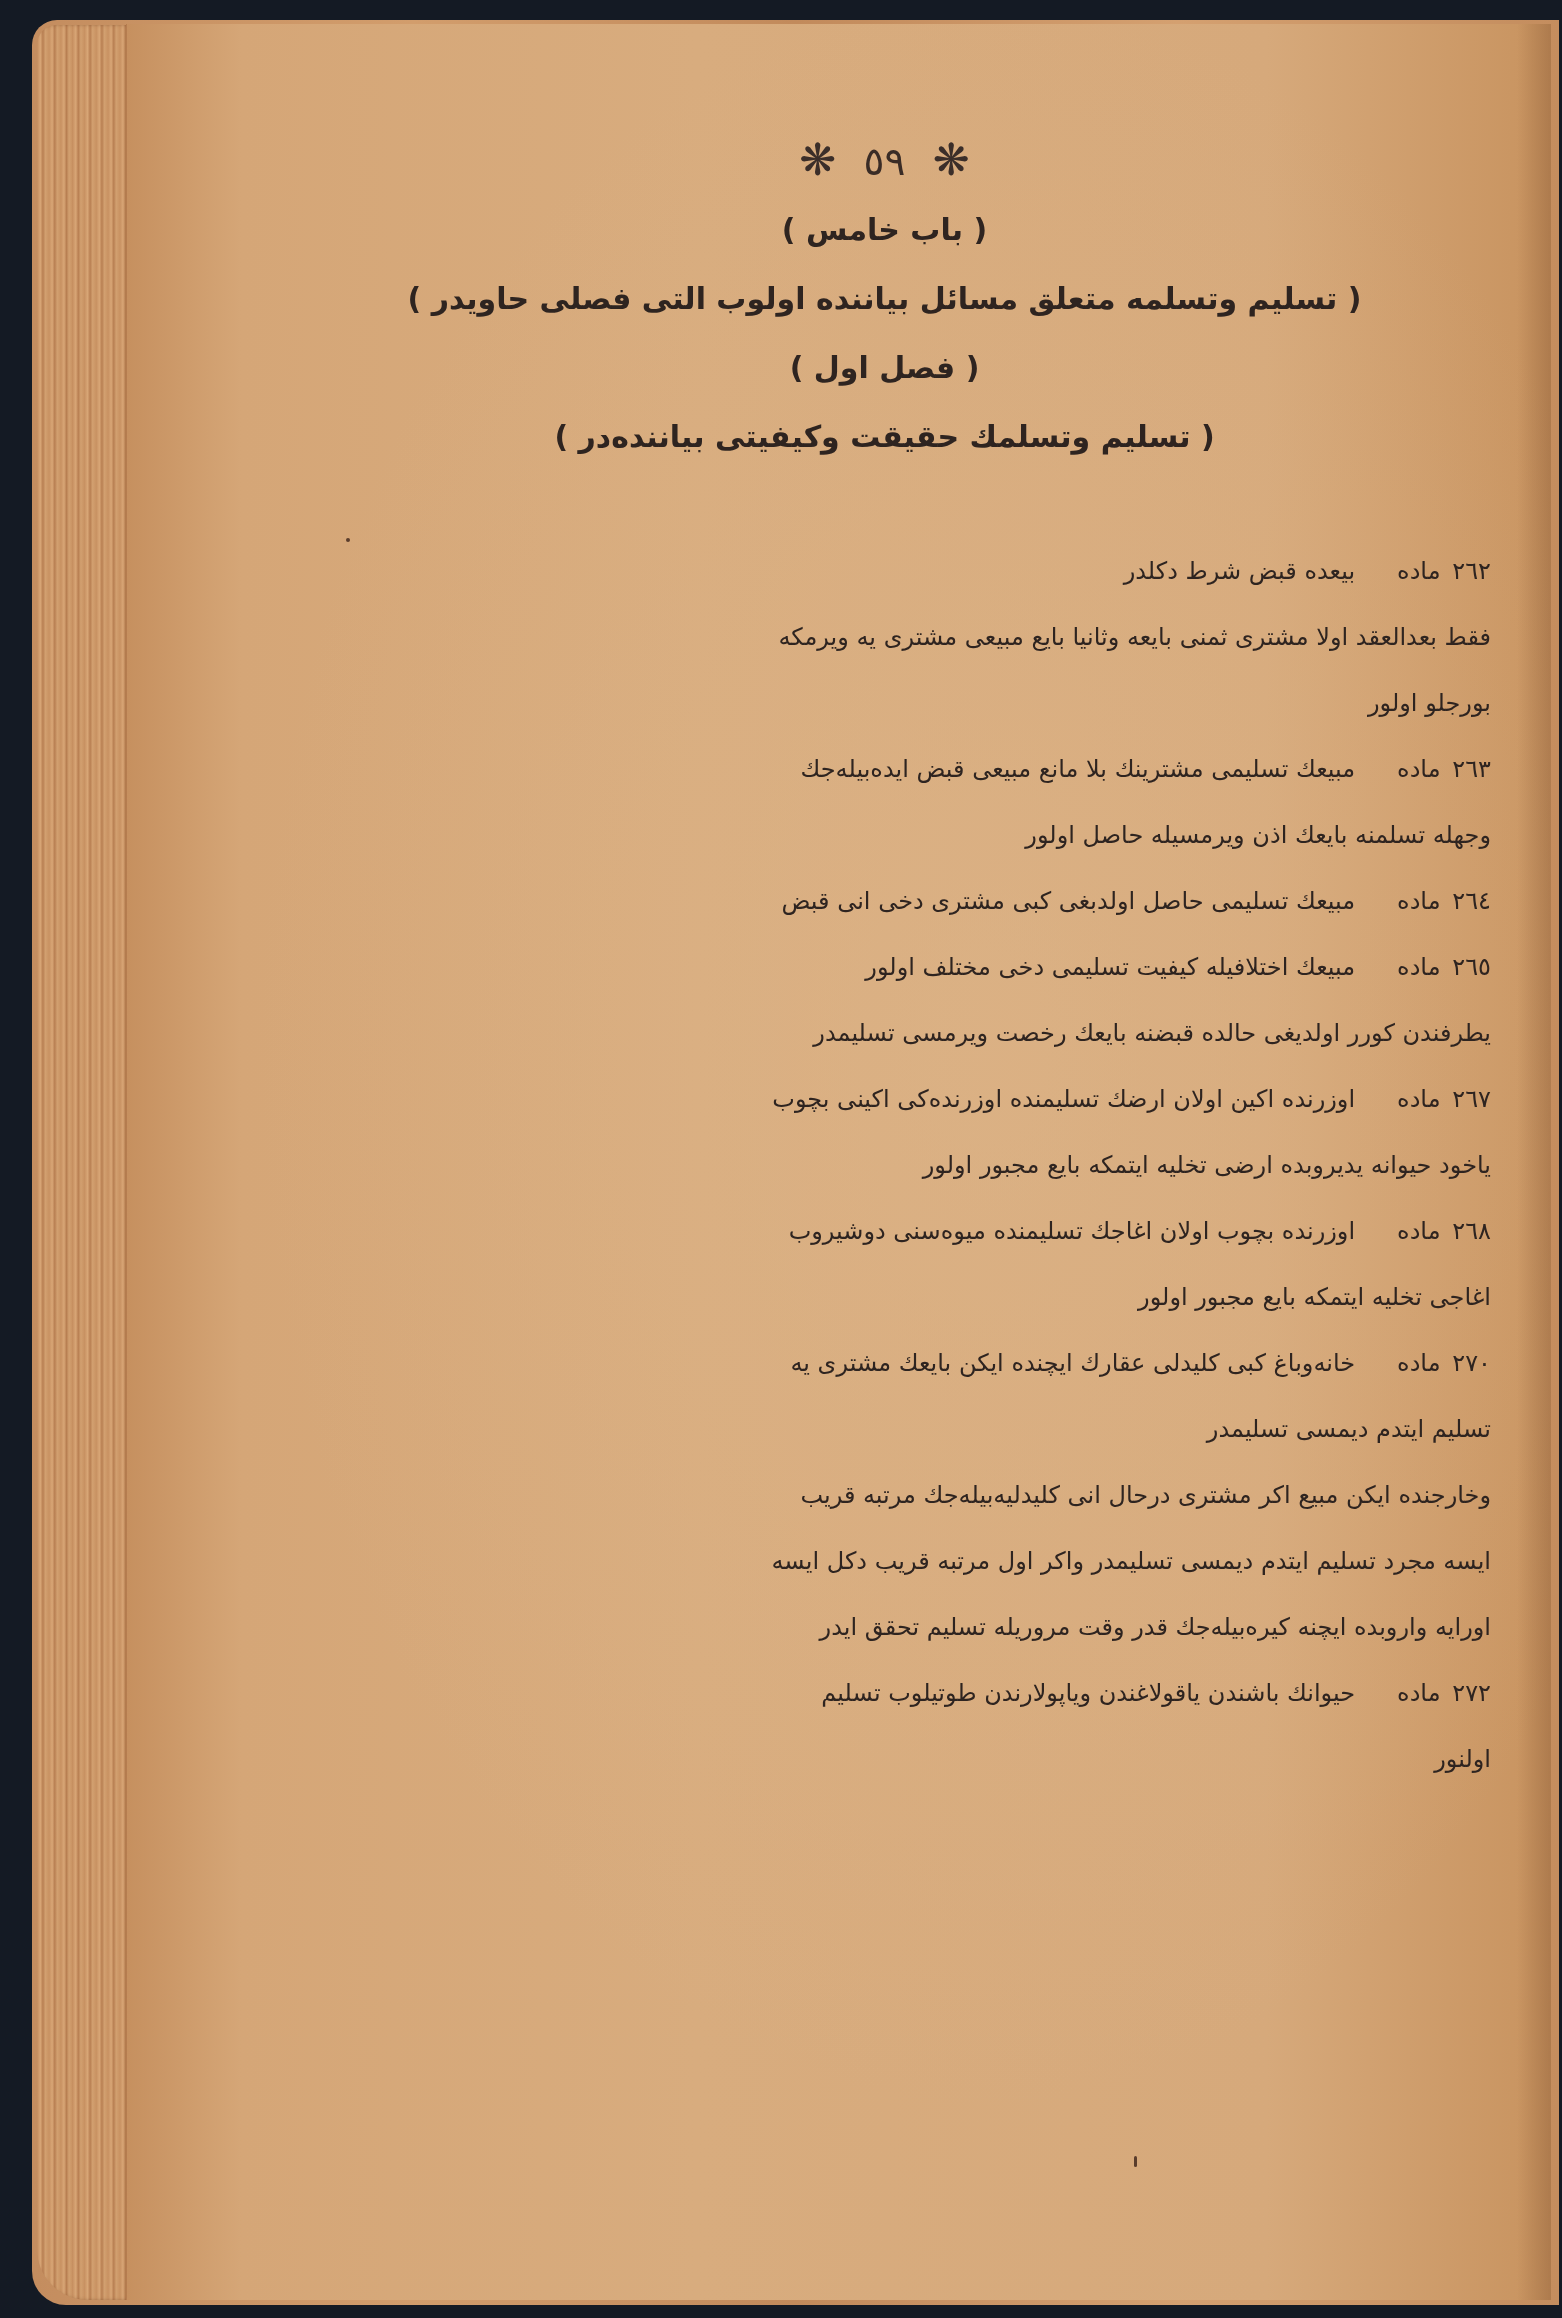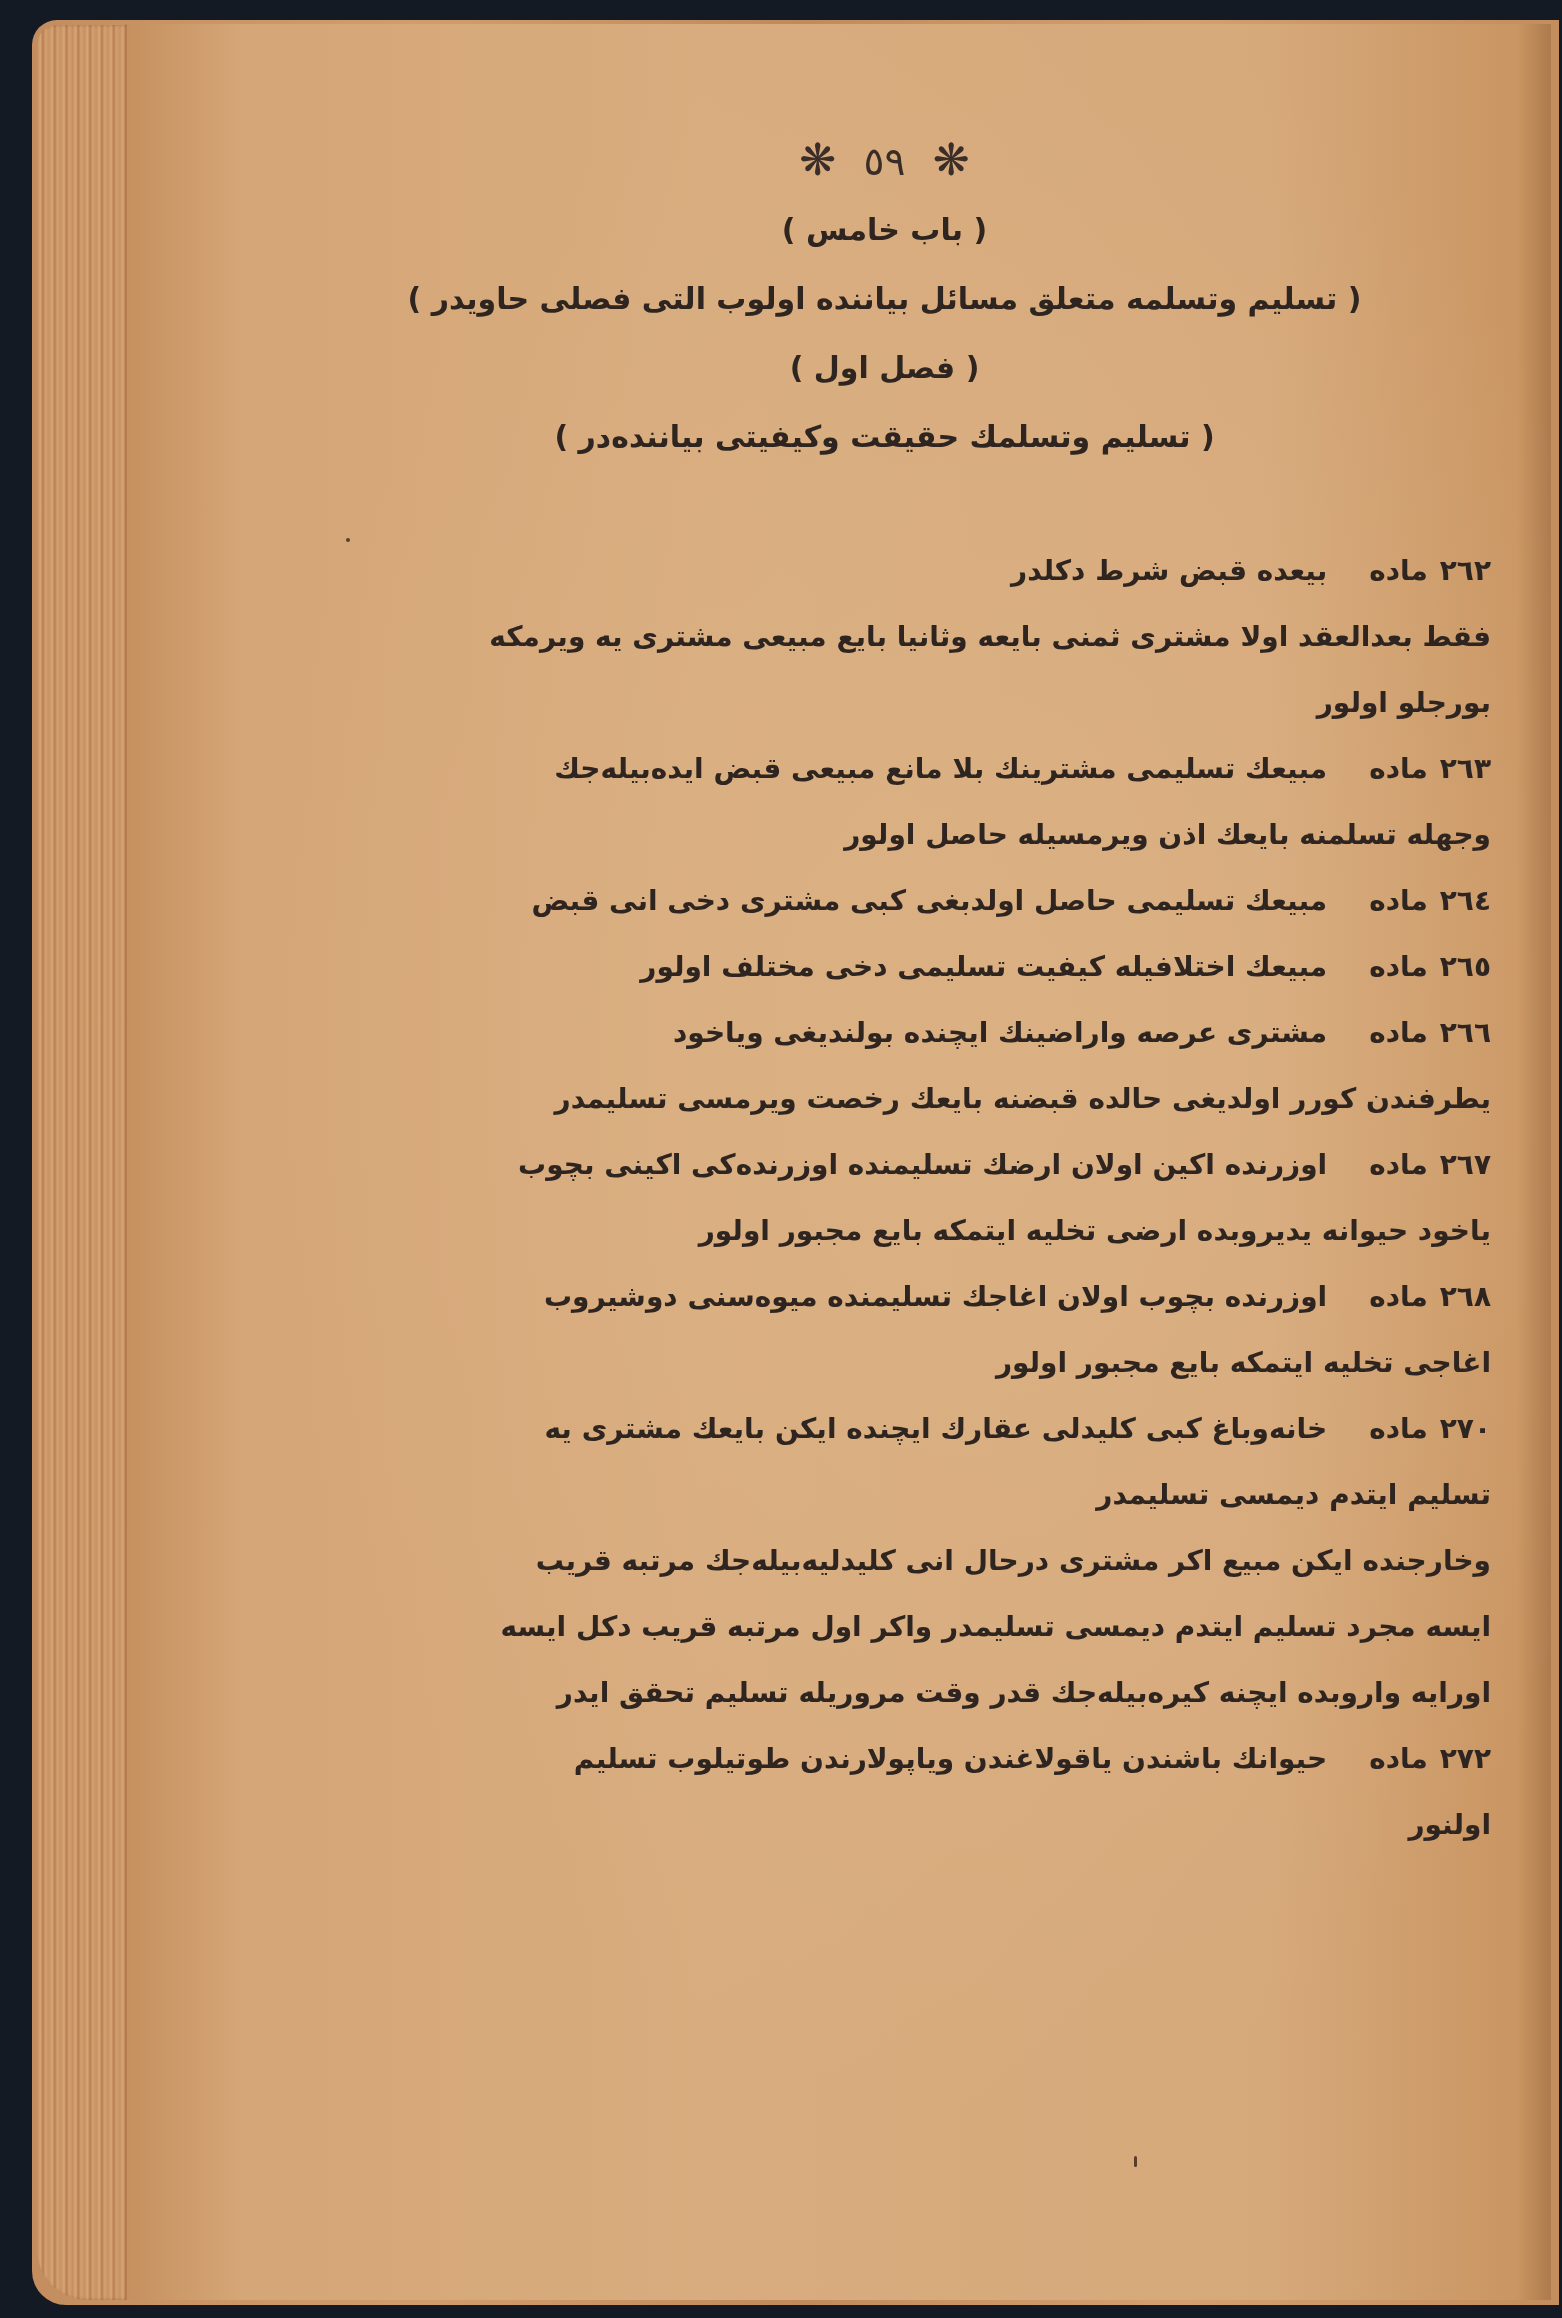--- a/index.html
+++ b/index.html
@@ -82,23 +82,23 @@
     .heading {
       text-align: center;
       font-size: 30px;
       line-height: 69px;
       font-weight: bold;
     }
     .gap {
       height: 67px;
     }
     .para {
-      font-size: 28px;
+      font-size: 24px;
       line-height: 66px;
-      font-weight: bold;
+      font-weight: normal;
       text-align: justify;
       text-align-last: right;
     }
     .line {
       display: block;
       white-space: nowrap;
     }
     .madde-num {
       margin-left: 11.8px;
     }
@@ -152,21 +152,20 @@
 
     <div class="para">
       <span class="line"><span class="madde-num">٢٦٤</span><span class="madde-word">مادە</span><span>مبيعك تسليمى حاصل اولدبغى كبى مشترى دخى انى قبض</span></span>
     </div>
 
     <div class="para">
       <span class="line"><span class="madde-num">٢٦٥</span><span class="madde-word">مادە</span><span>مبيعك اختلافيلە كيفيت تسليمى دخى مختلف اولور</span></span>
     </div>
 
     <div class="para">
-      <span class="line"><span class="madde-num">٢٦٦</span><span class="madde-word">مادە</span><span>مشترى عرصە واراضينك ايچندە بولنديغى وياخود</span></span>
       <span class="line">يطرفندن كورر اولديغى حالدە قبضنە بايعك رخصت ويرمسى تسليمدر</span>
     </div>
 
     <div class="para">
       <span class="line"><span class="madde-num">٢٦٧</span><span class="madde-word">مادە</span><span>اوزرندە اكين اولان ارضك تسليمندە اوزرندەكى اكينى بچوب</span></span>
       <span class="line">ياخود حيوانە يديروبدە ارضى تخليە ايتمكە بايع مجبور اولور</span>
     </div>
 
     <div class="para">
       <span class="line"><span class="madde-num">٢٦٨</span><span class="madde-word">مادە</span><span>اوزرندە بچوب اولان اغاجك تسليمندە ميوەسنى دوشيروب</span></span>

